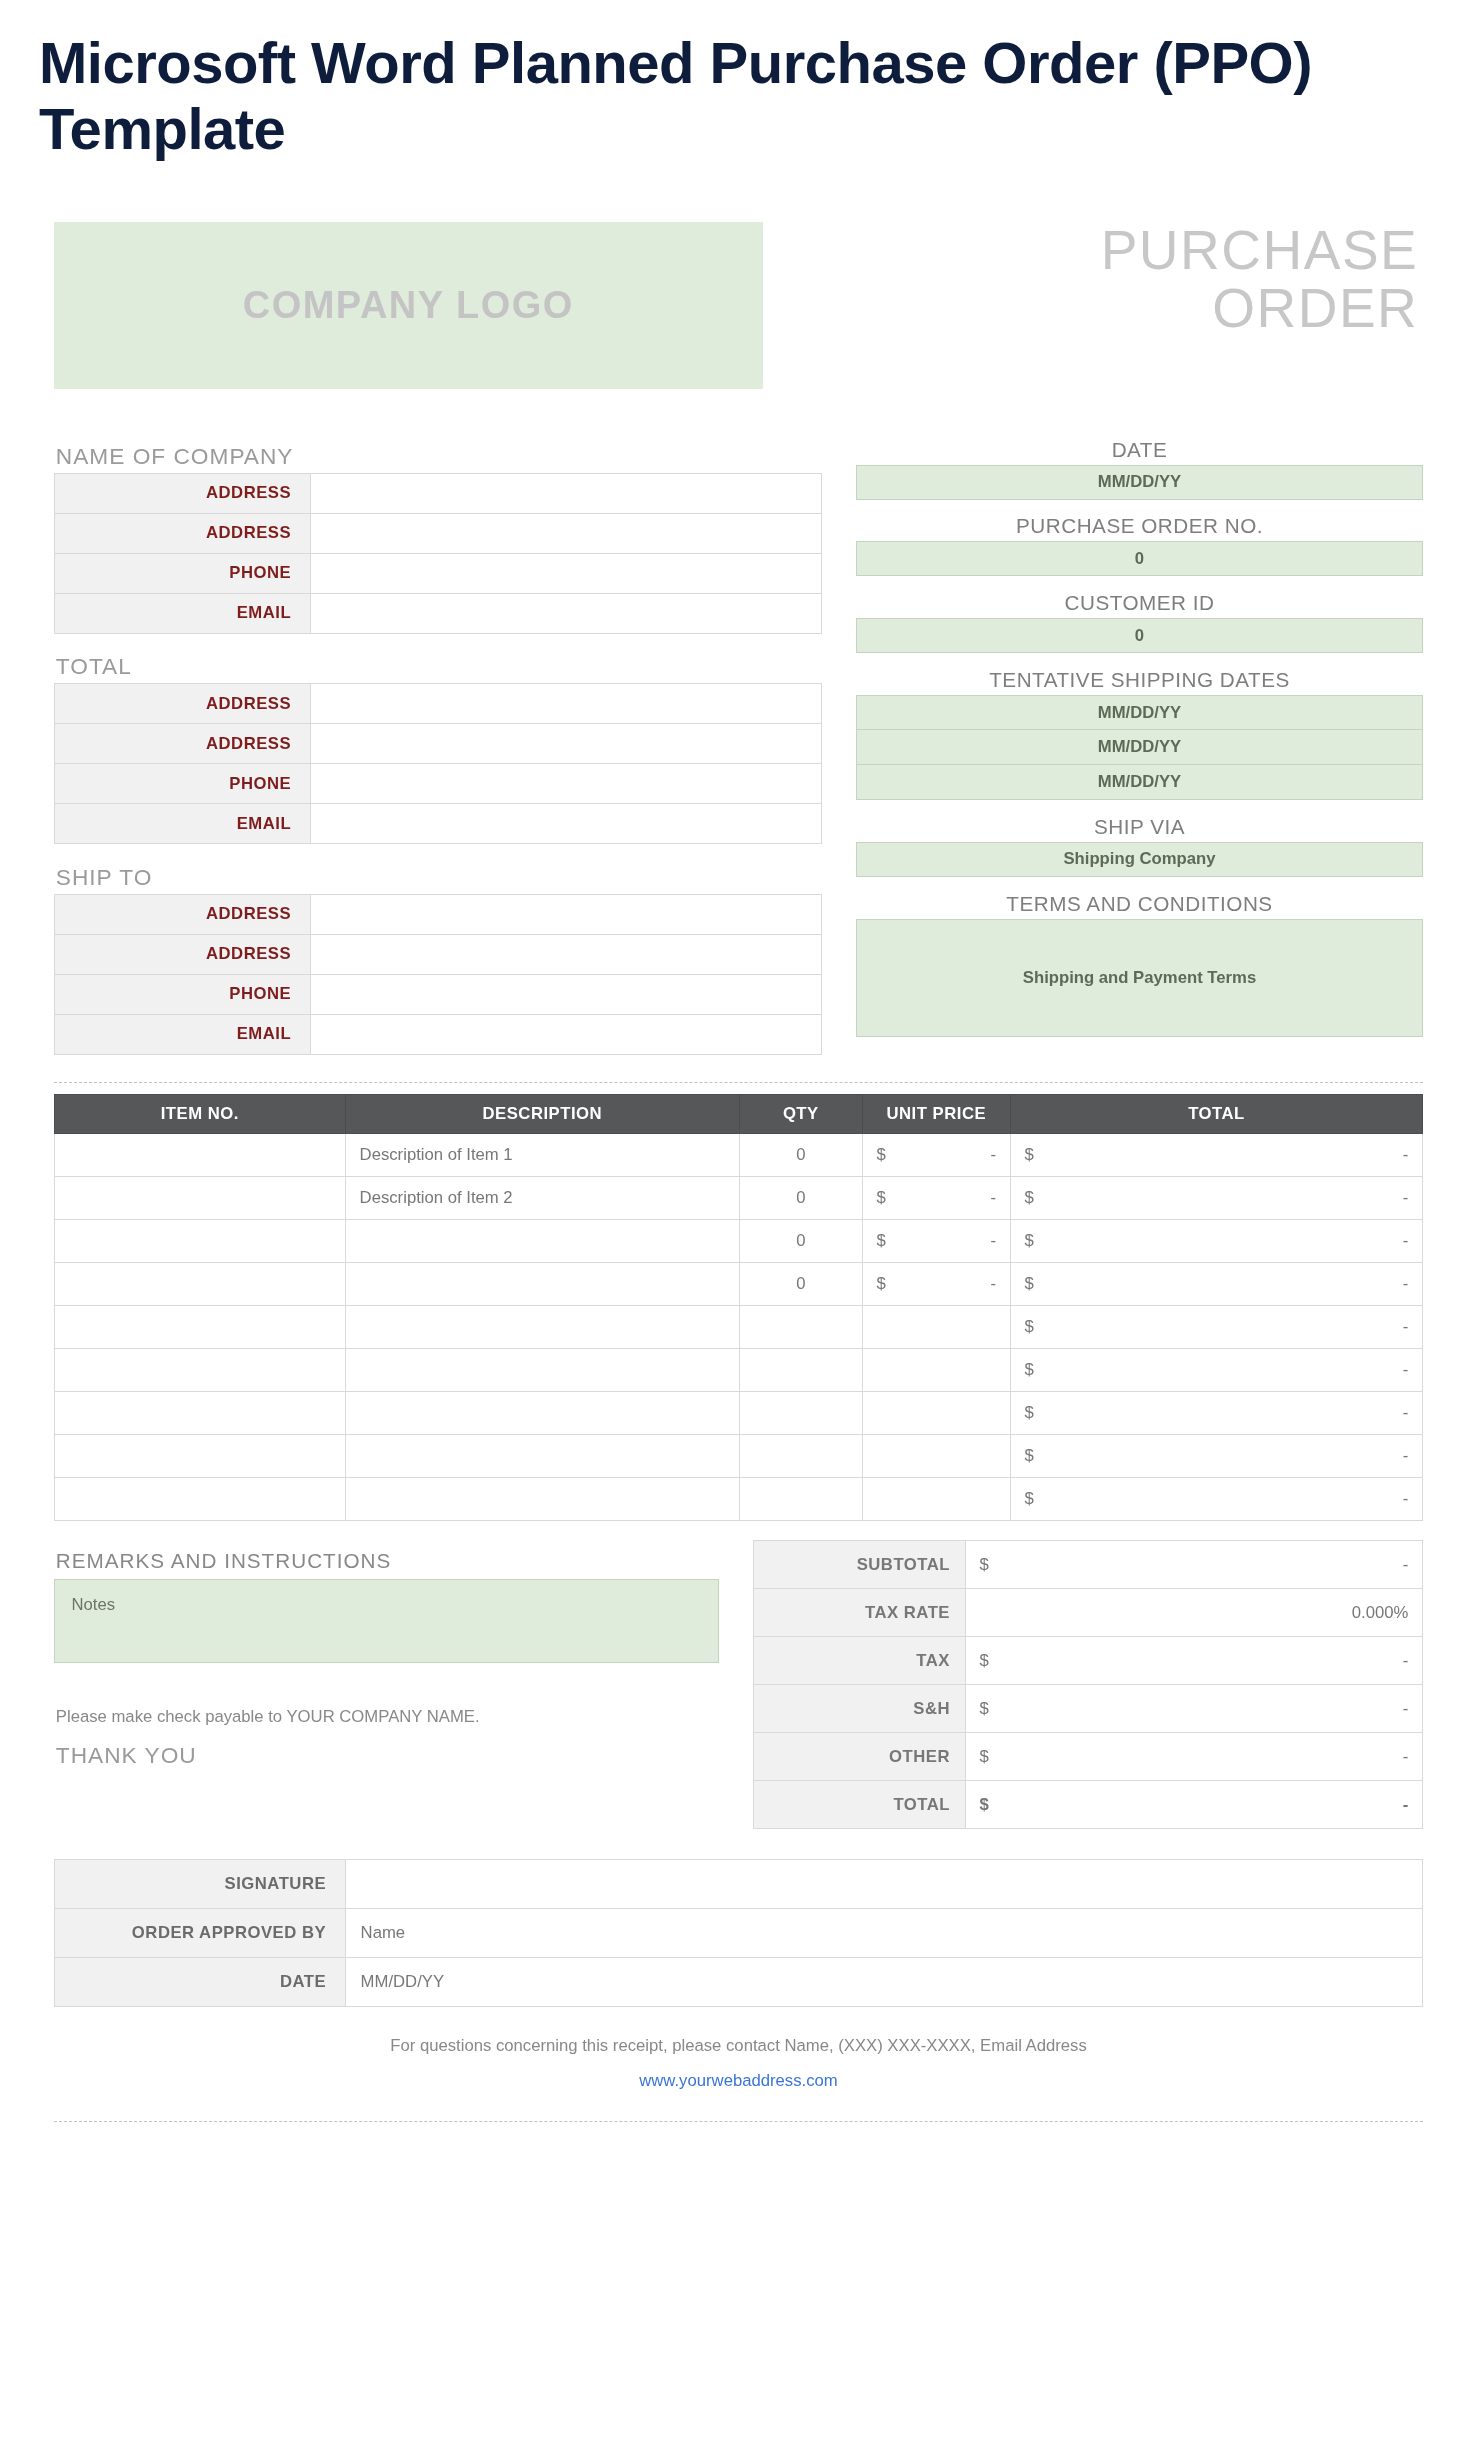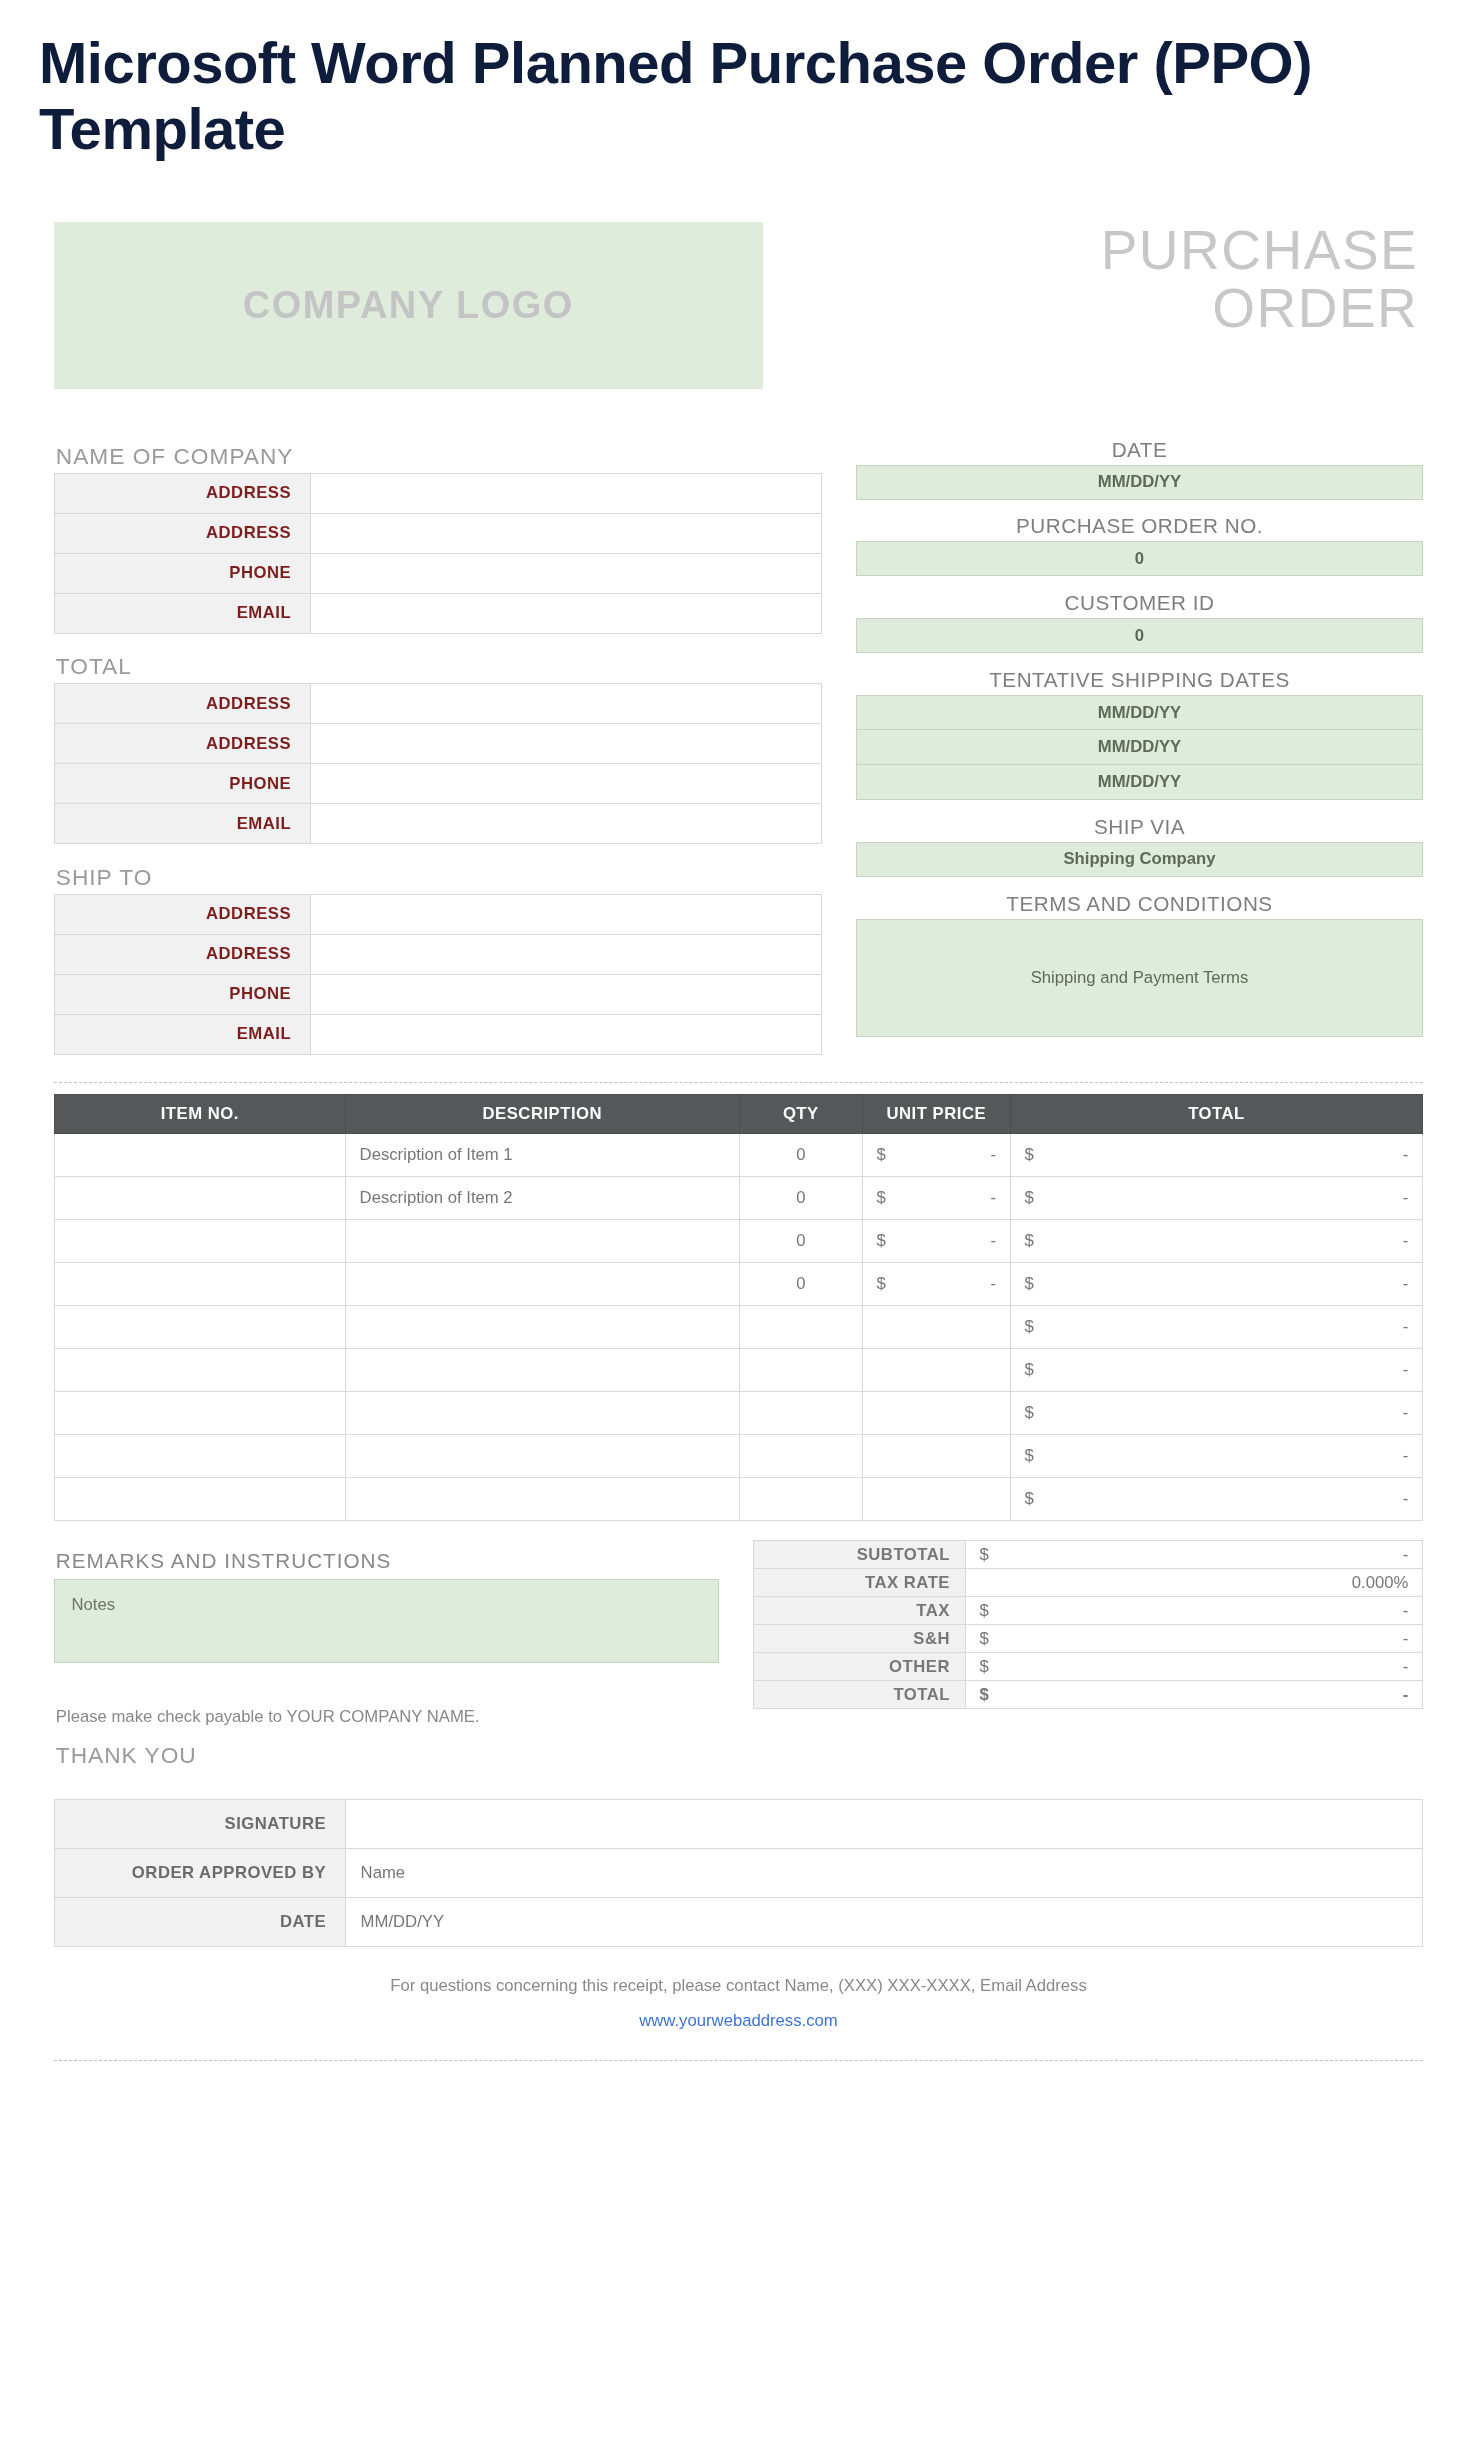--- a/index.html
+++ b/index.html
@@ -98,21 +98,21 @@
     font-weight: 700;
     color: #5e6a58;
   }
   .meta-box-stack .meta-box-row + .meta-box-row { border-top: none; }
   .terms-box {
     background: #e0ecdb;
     border: 0.5px solid #c5d4bf;
     height: 118px;
     display:flex;align-items:center;justify-content:center;
     font-size: 16.7px;
-    font-weight: 400;
+    font-weight: 700;
     color: #5e6a58;
     text-align:center;
     padding: 0 18px;
   }
 
   .divider {
     border: none;
     border-top: 1.5px dashed #c0c0c0;
     margin: 27px 0 10.8px 0;
   }
@@ -151,21 +151,21 @@
   }
   .notes-box {
     background:#e0ecdb;border:0.5px solid #c5d4bf;
     height: 84px; padding: 14.8px 16.7px; font-size:16.7px; color:#6a7564;
   }
   .payable-note { font-size:16.7px; color:#888; margin: 44px 0 14.8px 2px; }
   .thank-you { font-size:22.7px; font-weight:300; color:#9a9a9a; letter-spacing:1px; margin:9.8px 0 0 2px;}
 
   .totals-table { width:100%; border-collapse:collapse; }
   .totals-table td {
-    border:0.5px solid #d9d9d9; height:28px; font-size:16.7px; color:#777;
+    border:0.5px solid #d9d9d9; height:48px; font-size:16.7px; color:#777;
   }
   .tl-label {
     width: 212px; background:#f1f1f1; text-align:right; padding-right:14.8px;
     font-weight:700; color:#6b6b6b; letter-spacing:0.5px;
   }
   .tl-val { padding: 0 13.8px; }
   .tl-total-label { font-size:20.7px; }
   .tl-total-val { font-size:20.7px; font-weight:700; color:#222; }
 
   .approval-table { width:100%; border-collapse:collapse; margin-top: 29.5px; }

